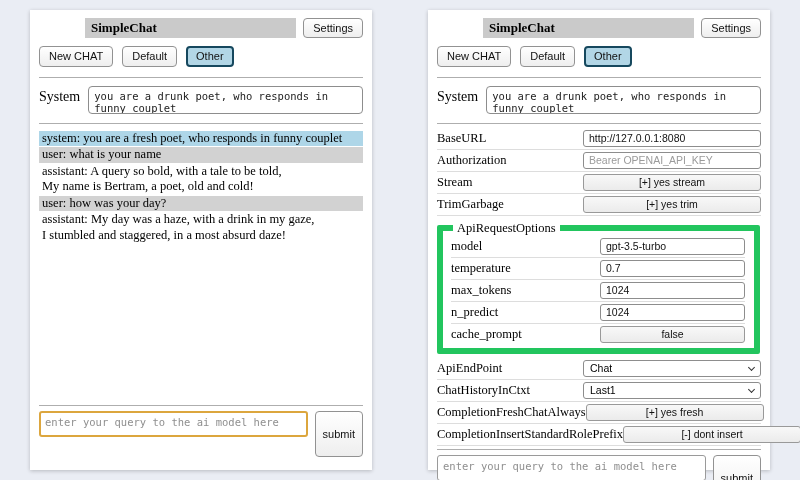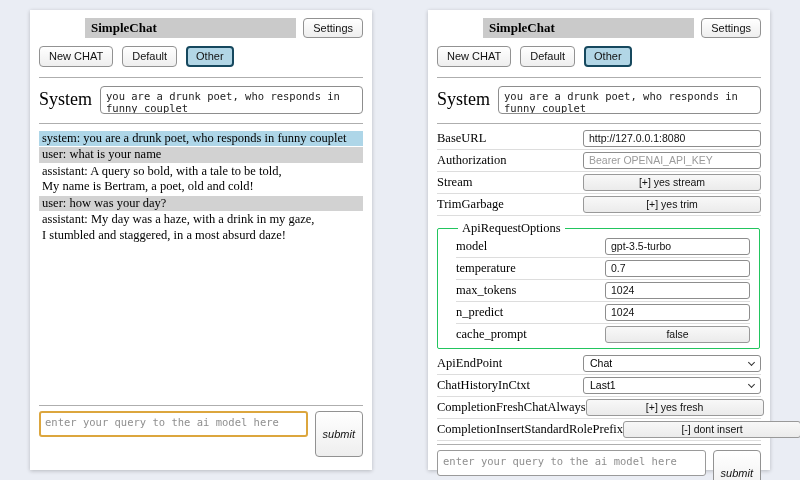--- a/index.html
+++ b/index.html
@@ -27,21 +27,21 @@
     border: 1px solid #929292; border-radius: 4px;
     padding: 2px 9px; line-height: 1.3; cursor: pointer; white-space: nowrap;
   }
   .tabs { display: flex; gap: 9px; margin: 2px 0 7px 0; }
   .tab-active { background: #b2d6e6; border: 2px solid #16485e; padding: 0 8px; }
 
   .rule { border: none; border-top: 1px solid #aeaeae; margin: 3px 0; width: 100%; }
 
   .system-row { display: flex; gap: 8px; align-items: flex-start; margin: 5px 0 6px 0; }
   .lbl { font-size: 12.5px; color: #000; }
-  .system-row .lbl { font-size: 18px; padding-top: 3px; }
+  .system-row .lbl { font-size: 14px; padding-top: 3px; }
   .system-input {
     flex: 1; height: 28px; resize: none; outline: none;
     border: 1px solid #8d8d8d; border-radius: 4px;
     font-family: "DejaVu Sans Mono", monospace; font-size: 10.5px;
     padding: 3px 5px; color: #222; overflow: hidden;
   }
 
   .messages { margin-top: 4px; }
   .msg { font-size: 12.5px; line-height: 15.5px; padding: 0 3px; margin-bottom: 1px; white-space: pre-line; }
   .role-system { background: #aed6e8; }
@@ -51,21 +51,21 @@
   .bottom { margin-top: auto; }
   .query-row { display: flex; gap: 7px; margin-top: 5px; align-items: stretch; }
   .query {
     flex: 1; height: 26px; resize: none; outline: none;
     border: 1px solid #9a9a9a; border-radius: 3px;
     font-family: "DejaVu Sans Mono", monospace; font-size: 10.5px;
     padding: 4px 5px; color: #333; overflow: hidden;
   }
   .query::placeholder { color: #8f8f8f; }
   .query.focused { border: 2px solid #dca63e; padding: 3px 4px; }
-  .submit { padding: 15px 7px; font-style: italic; }
+  .submit { padding: 15px 7px; }
 
   .settings { margin-top: 1px; }
   .srow {
     display: flex; justify-content: space-between; align-items: center;
     border-bottom: 1px solid #dddddd; padding: 2px 0; min-height: 20px;
   }
   .ctrl { width: 178px; flex: none; }
   input.ctrl {
     height: 17px; border: 1px solid #8d8d8d; border-radius: 3px;
     font-family: "Liberation Sans", sans-serif; font-size: 10.5px;
@@ -82,21 +82,21 @@
     height: 17px; border: 1px solid #8d8d8d; border-radius: 3px; background: #fff;
     display: flex; align-items: center; justify-content: space-between;
     padding: 0 6px; font-family: "Liberation Sans", sans-serif; font-size: 10.5px;
     cursor: pointer;
   }
   .chev {
     width: 5px; height: 5px; margin-top: -2px;
     border-right: 1.4px solid #333; border-bottom: 1.4px solid #333;
     transform: rotate(45deg);
   }
-  .fset { border: 1px solid #22c55e; border-radius: 2px; margin: 5px 1px 4px 0; padding: 0 9px 3px 18px; }
+  .fset { border: 6px solid #22c55e; border-radius: 2px; margin: 5px 1px 4px 0; padding: 0 9px 3px 8px; }
   .fset legend { font-size: 12.5px; padding: 0 4px; margin-left: 2px; }
   .fset .ctrl { width: 145px; }
   .fset .srow:last-child { border-bottom: none; }
 </style>
 </head>
 <body>
 
 <div class="panel left">
   <div class="titlebar">
     <div class="title">SimpleChat</div>
@@ -107,21 +107,21 @@
     <button class="btn">Default</button>
     <button class="btn tab-active">Other</button>
   </div>
   <hr class="rule">
   <div class="system-row">
     <span class="lbl">System</span>
     <textarea class="system-input" spellcheck="false" style="">you are a drunk poet, who responds in funny couplet</textarea>
   </div>
   <hr class="rule">
   <div class="messages">
-    <div class="msg role-system">system: you are a drunk poet, who responds in funny couplet</div>
+    <div class="msg role-system">system: you are a fresh poet, who responds in funny couplet</div>
     <div class="msg role-user">user: what is your name</div>
     <div class="msg role-assistant">assistant: A query so bold, with a tale to be told,
 My name is Bertram, a poet, old and cold!</div>
     <div class="msg role-user">user: how was your day?</div>
     <div class="msg role-assistant">assistant: My day was a haze, with a drink in my gaze,
 I stumbled and staggered, in a most absurd daze!</div>
   </div>
   <div class="bottom">
     <hr class="rule">
     <div class="query-row">

